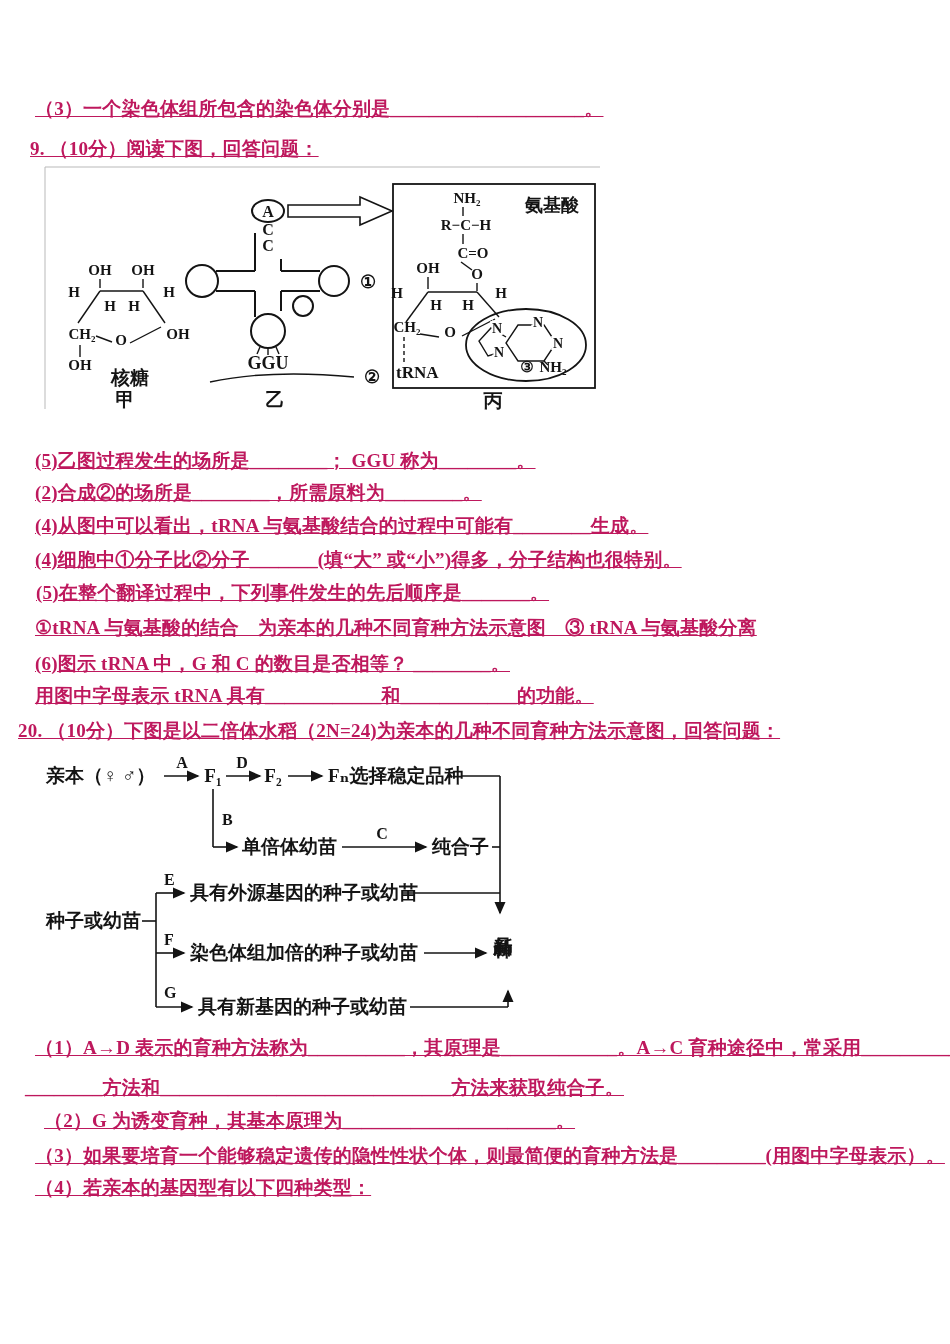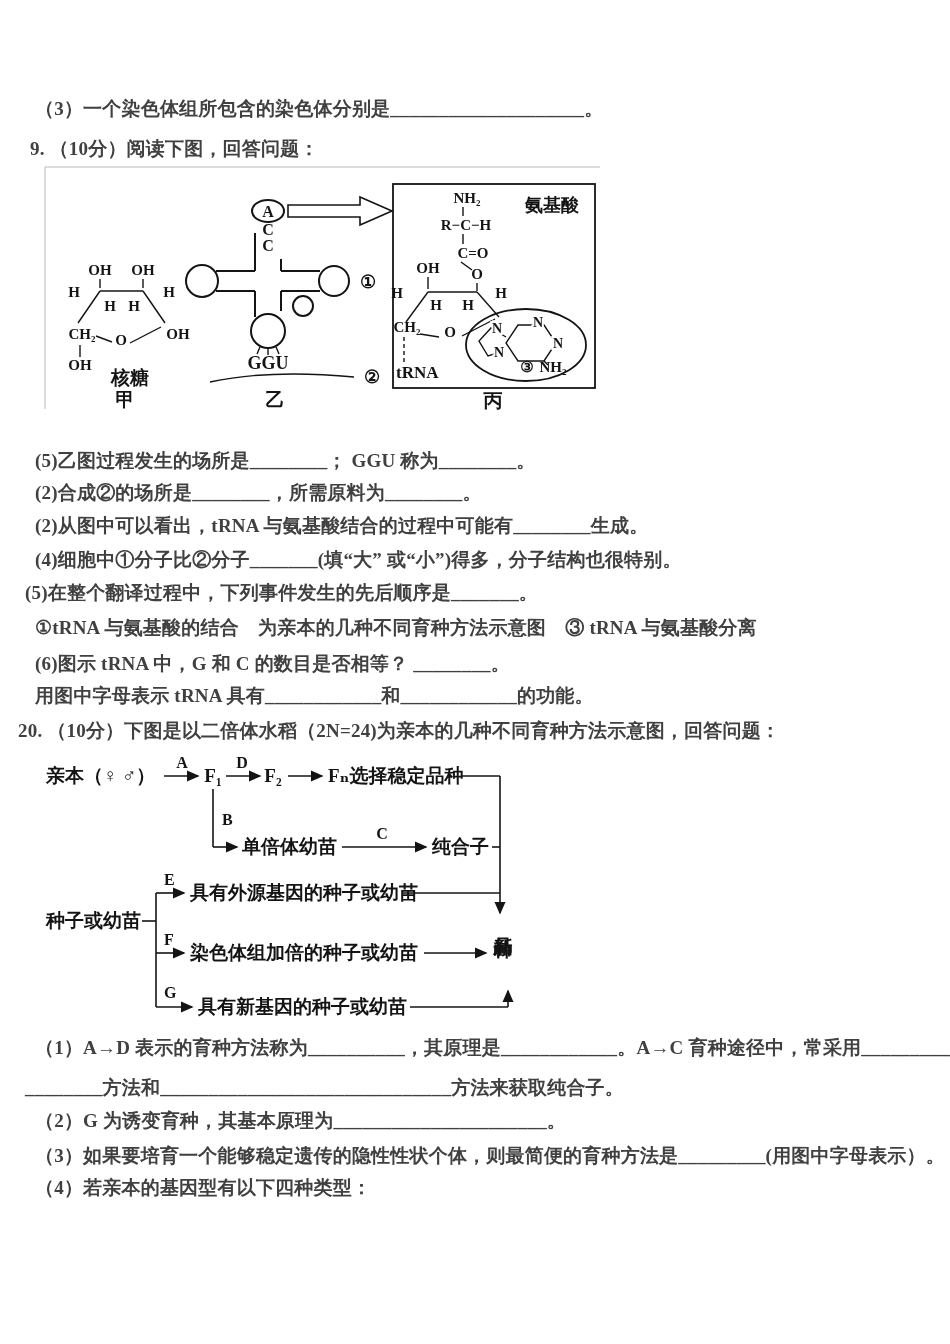--- a/index.html
+++ b/index.html
@@ -1,18 +1,18 @@
 <!DOCTYPE html>
 <html><head>
 <meta charset="utf-8">
 <style>
   html,body{margin:0;padding:0;background:#fff;}
   body{width:950px;height:1344px;position:relative;overflow:hidden;}
   .t{position:absolute;font:700 19px "Liberation Serif","DejaVu Serif",serif;
-     color:#404040;white-space:nowrap;letter-spacing:.2px;}
+     color:#be185d;white-space:nowrap;letter-spacing:.2px;text-decoration:underline;}
   svg{position:absolute;overflow:visible;}
   svg text{font-family:"Liberation Serif","DejaVu Serif",serif;font-weight:700;fill:#141414;}
   .c14{font-size:14px}.c15{font-size:15px}.c16{font-size:16px}.c17{font-size:17px}
   .c18{font-size:18px}.c19{font-size:19px}
   .mid{text-anchor:middle}
   .halo{paint-order:stroke;stroke:#fff;stroke-width:4px;}
   .sh{fill:none;stroke:#141414;stroke-width:2;}
   .b1{fill:none;stroke:#141414;stroke-width:1.4;}
   .fl{fill:none;stroke:#141414;stroke-width:1.6;}
   .scan{fill:none;stroke:#b9b9b9;stroke-width:1;}
@@ -21,32 +21,32 @@
         line-height:22px;letter-spacing:1px;}
 </style>
 </head>
 <body>
 
 <div class="t" style="left:35px;top:96px">（3）一个染色体组所包含的染色体分别是____________________。</div>
 <div class="t" style="left:30px;top:136px">9. （10分）阅读下图，回答问题：</div>
 
 <div class="t" style="left:35px;top:448px">(5)乙图过程发生的场所是________； GGU 称为________。</div>
 <div class="t" style="left:35px;top:480px">(2)合成②的场所是________，所需原料为________。</div>
-<div class="t" style="left:35px;top:513px">(2)从图中可以看出，tRNA 与氨基酸结合的过程中可能有________生成。</div>
+<div class="t" style="left:35px;top:513px">(4)从图中可以看出，tRNA 与氨基酸结合的过程中可能有________生成。</div>
 <div class="t" style="left:35px;top:547px">(4)细胞中①分子比②分子_______(填“大” 或“小”)得多，分子结构也很特别。</div>
-<div class="t" style="left:25px;top:580px">(5)在整个翻译过程中，下列事件发生的先后顺序是_______。</div>
+<div class="t" style="left:36px;top:580px">(5)在整个翻译过程中，下列事件发生的先后顺序是_______。</div>
 <div class="t" style="left:35px;top:615px">①tRNA 与氨基酸的结合　为亲本的几种不同育种方法示意图　③ tRNA 与氨基酸分离</div>
 <div class="t" style="left:35px;top:651px">(6)图示 tRNA 中，G 和 C 的数目是否相等？ ________。</div>
 <div class="t" style="left:35px;top:683px">用图中字母表示 tRNA 具有____________和____________的功能。</div>
 
 <div class="t" style="left:18px;top:718px">20. （10分）下图是以二倍体水稻（2N=24)为亲本的几种不同育种方法示意图，回答问题：</div>
 
 <div class="t" style="left:35px;top:1035px">（1）A→D 表示的育种方法称为__________，其原理是____________。A→C 育种途径中，常采用________________</div>
 <div class="t" style="left:25px;top:1075px">________方法和______________________________方法来获取纯合子。</div>
-<div class="t" style="left:35px;top:1108px">（2）G 为诱变育种，其基本原理为______________________。</div>
+<div class="t" style="left:44px;top:1108px">（2）G 为诱变育种，其基本原理为______________________。</div>
 <div class="t" style="left:35px;top:1143px">（3）如果要培育一个能够稳定遗传的隐性性状个体，则最简便的育种方法是_________(用图中字母表示）。</div>
 <div class="t" style="left:35px;top:1175px">（4）若亲本的基因型有以下四种类型：</div>
 
 <svg style="left:30px;top:165px" width="600" height="248" viewBox="0 0 600 248">
 
   <path class="scan" d="M15,2 H570 M15,2 V244"></path>
 
   <g>
     <text x="70" y="110" class="c15 mid">OH</text>
     <text x="113" y="110" class="c15 mid">OH</text>

